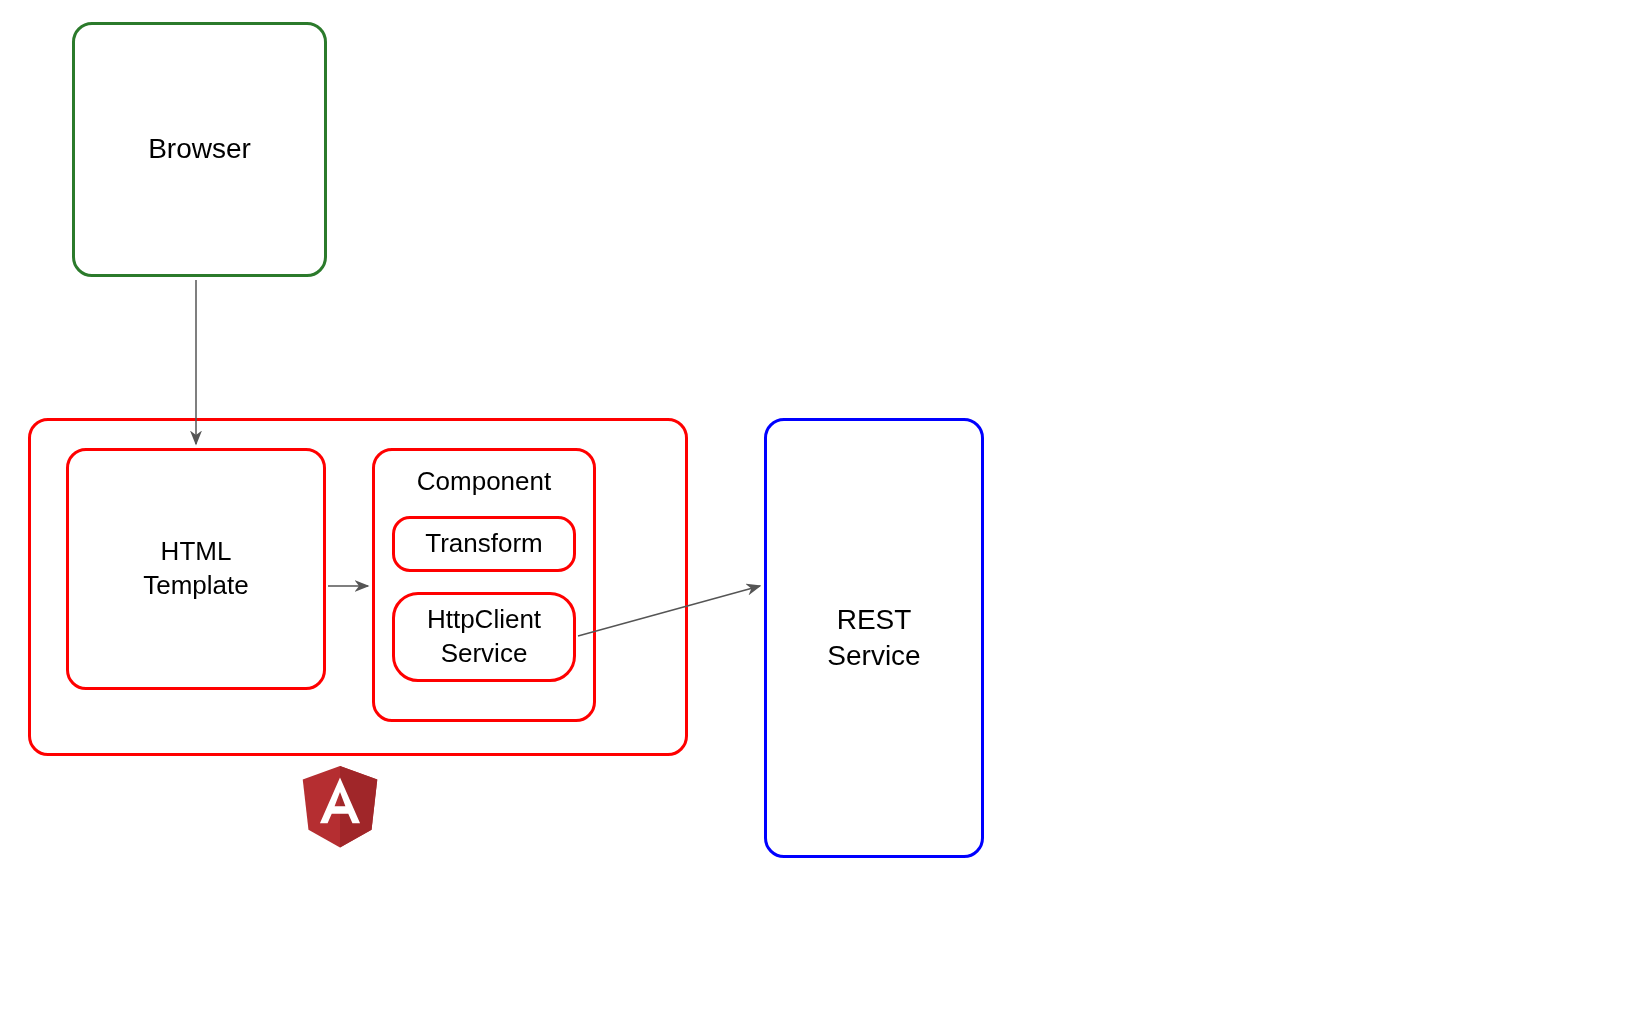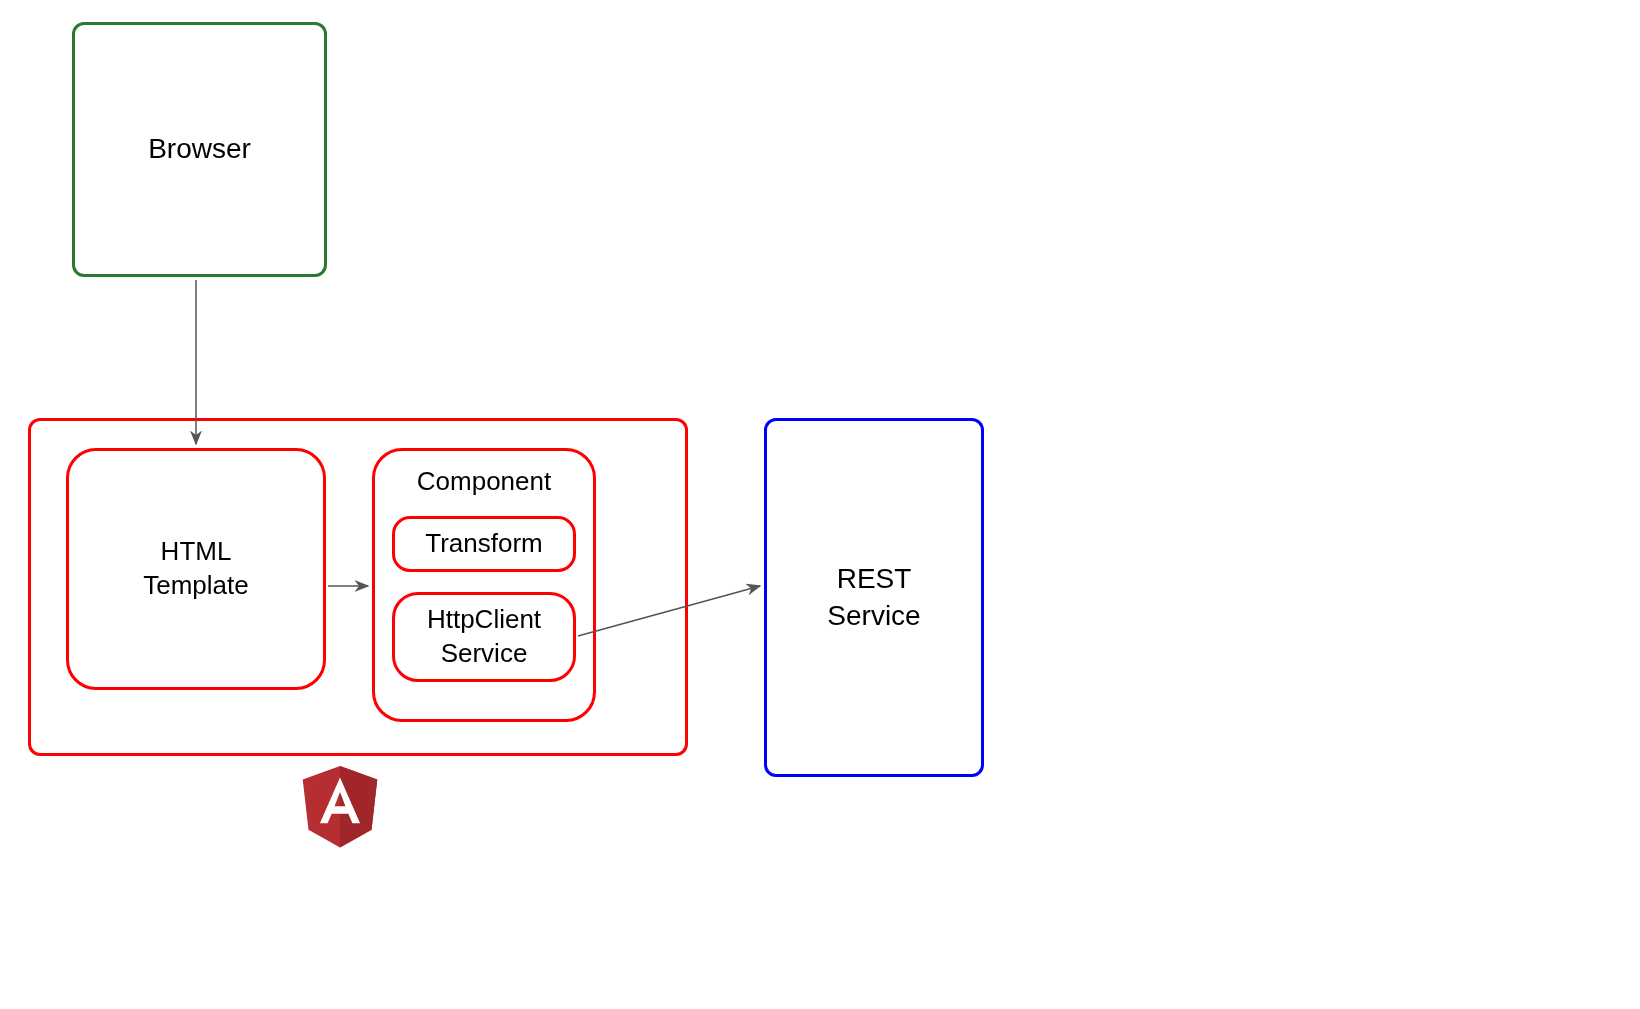--- a/index.html
+++ b/index.html
@@ -6,31 +6,31 @@
     body {
       width: 1640px;
       height: 1009px;
       background: #ffffff;
       position: relative;
       font-family: Arial, Helvetica, sans-serif;
     }
     .box {
       position: absolute;
       border: 3px solid;
-      border-radius: 12px;
+      border-radius: 20px;
       display: flex;
       align-items: center;
       justify-content: center;
       text-align: center;
       font-size: 28px;
       color: #000;
       line-height: 1.3;
     }
     .box-small {
-      border-radius: 30px;
+      border-radius: 20px;
       font-size: 26px;
     }
     .box-pill {
       border-radius: 18px;
       font-size: 26px;
       padding: 15px 16px;
     }
     .label-top {
       align-items: flex-start;
       padding-top: 14px;
@@ -72,21 +72,21 @@
 
 <div class="box box-pill" style="left: 392px; top: 516px; width: 184px; height: 56px; border-color: rgb(255, 0, 0);">
   <span>Transform</span>
 </div>
 
 <div class="box box-pill" style="left: 392px; top: 592px; width: 184px; height: 90px; border-radius: 26px; white-space: pre-line; border-color: rgb(255, 0, 0);">
   <span>HttpClient
 Service</span>
 </div>
 
-<div class="box" style="left: 764px; top: 418px; width: 220px; height: 359px; white-space: pre-line; border-color: rgb(0, 0, 255);">
+<div class="box" style="left: 764px; top: 418px; width: 220px; height: 440px; white-space: pre-line; border-color: rgb(0, 0, 255);">
   <span>REST
 Service</span>
 </div>
 
 <svg class="arrows">
   <defs>
     <marker id="arrowhead" markerWidth="10" markerHeight="8" refX="9" refY="4" orient="auto" markerUnits="strokeWidth">
       <path d="M0,0 L10,4 L0,8 L3,4 Z" fill="#555"></path>
     </marker>
   </defs>

